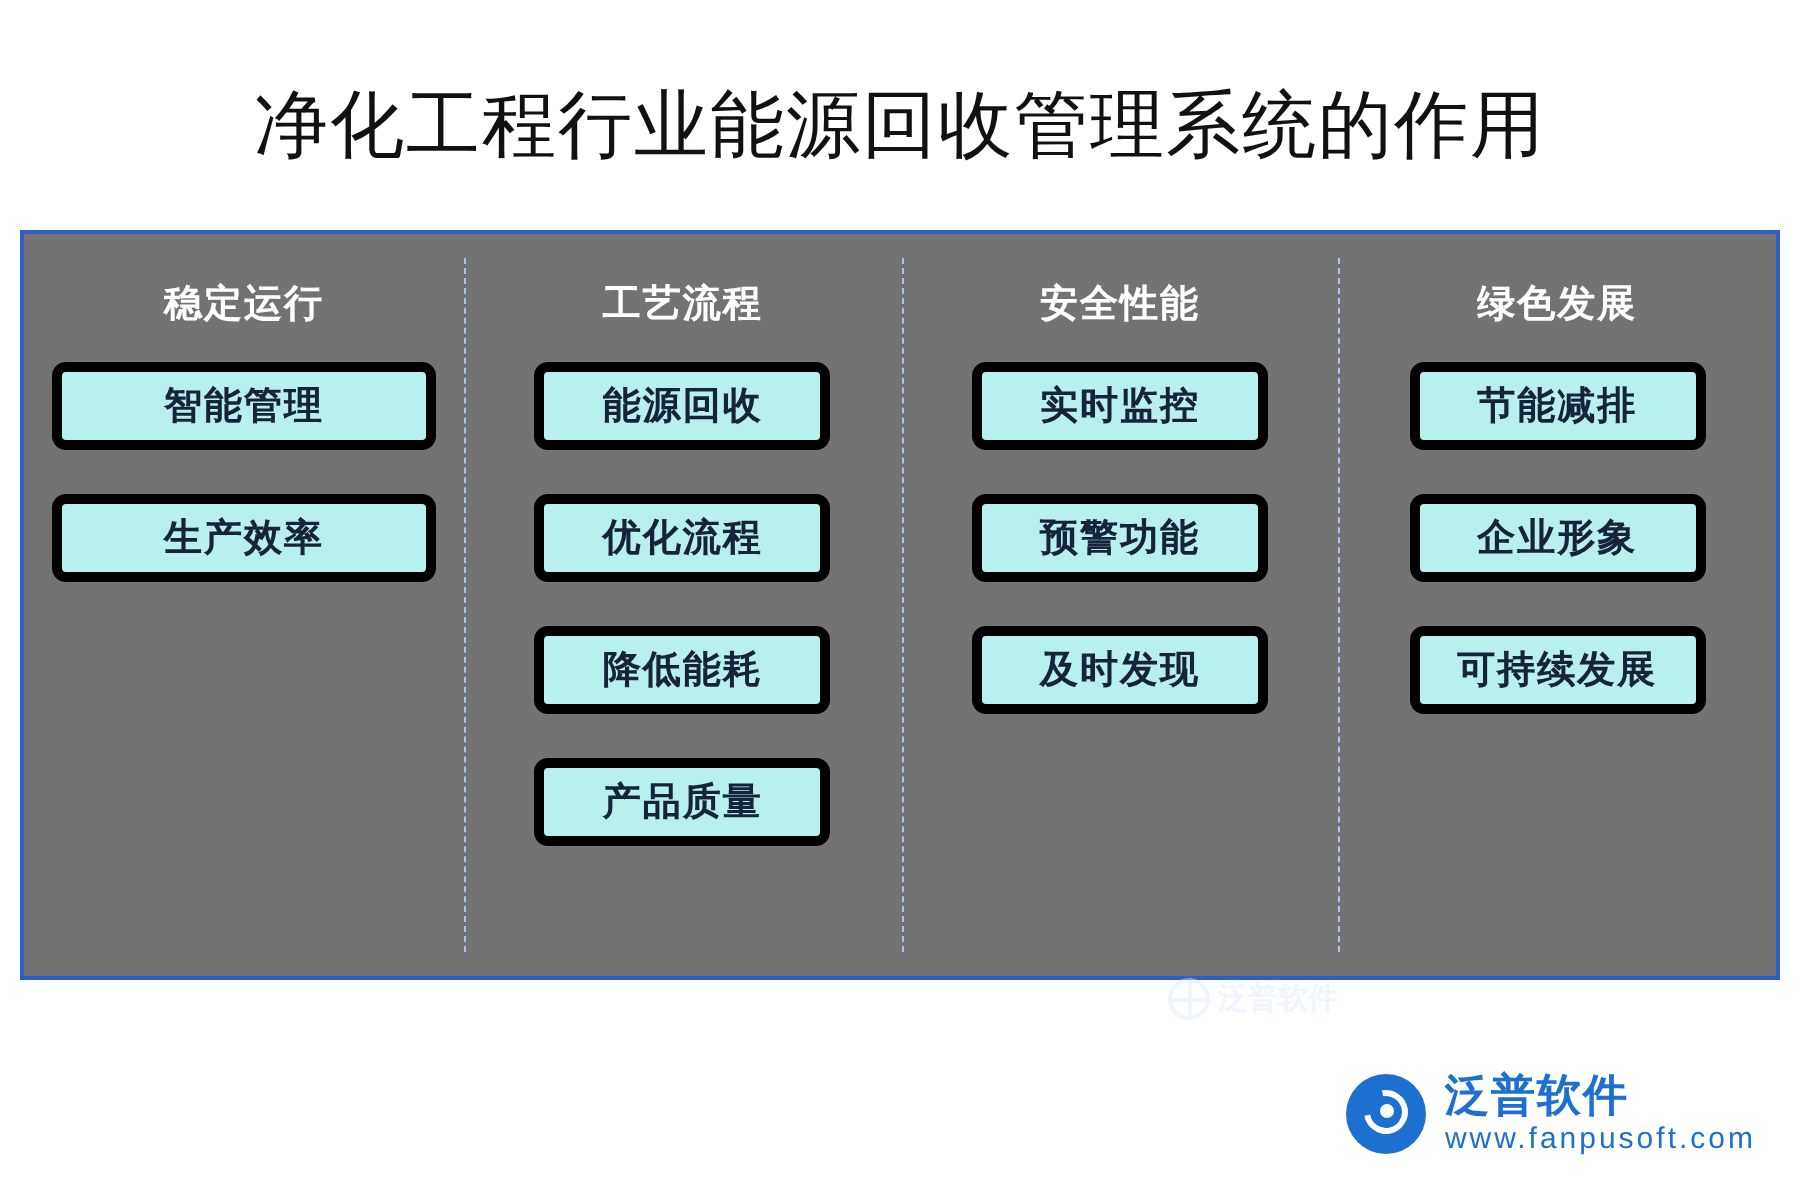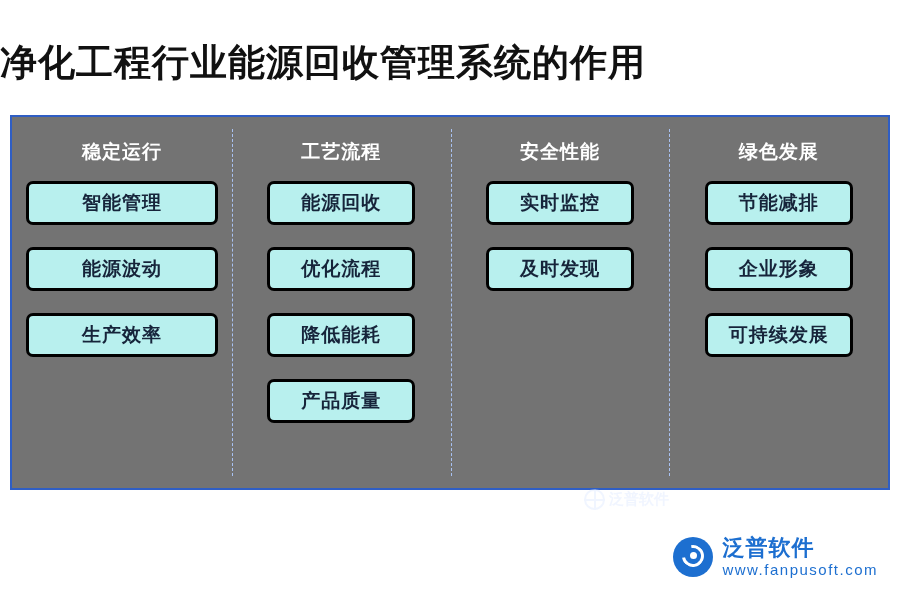--- a/index.html
+++ b/index.html
@@ -18,23 +18,23 @@
     position: relative;
     width: 900px;
     height: 600px;
     box-sizing: border-box;
   }
   .title {
     position: absolute;
     top: 38px;
     left: 0;
     width: 900px;
-    text-align: left;
+    text-align: center;
     font-size: 37px;
-    font-weight: bold;
+    font-weight: normal;
     color: #111111;
     letter-spacing: 1px;
     font-family: "Liberation Sans", sans-serif;
     white-space: nowrap;
   }
   .board {
     position: absolute;
     top: 115px;
     left: 10px;
     width: 880px;
@@ -68,21 +68,21 @@
     font-weight: bold;
     margin-bottom: 16px;
     letter-spacing: 1px;
     white-space: nowrap;
   }
   .chip {
     width: 192px;
     height: 44px;
     margin-bottom: 22px;
     background: #b8f0ee;
-    border: 3px solid #000000;
+    border: 5px solid #000000;
     border-radius: 7px;
     color: #16243a;
     font-size: 19px;
     font-weight: bold;
     display: flex;
     align-items: center;
     justify-content: center;
     letter-spacing: 1px;
     box-sizing: border-box;
   }
@@ -193,35 +193,35 @@
 
 <div class="page">
 
   <div class="title">净化工程行业能源回收管理系统的作用</div>
 
   <div class="board">
 
     <div class="column">
       <div class="col-head">稳定运行</div>
       <div class="chip">智能管理</div>
-      <div class="chip">能源波动</div>
       <div class="chip">生产效率</div>
     </div>
 
     <div class="column col-narrow">
       <div class="col-head">工艺流程</div>
       <div class="chip">能源回收</div>
       <div class="chip">优化流程</div>
       <div class="chip">降低能耗</div>
       <div class="chip">产品质量</div>
     </div>
 
     <div class="column col-narrow">
       <div class="col-head">安全性能</div>
       <div class="chip">实时监控</div>
+      <div class="chip">预警功能</div>
       <div class="chip">及时发现</div>
     </div>
 
     <div class="column col-narrow">
       <div class="col-head">绿色发展</div>
       <div class="chip">节能减排</div>
       <div class="chip">企业形象</div>
       <div class="chip">可持续发展</div>
     </div>
 

